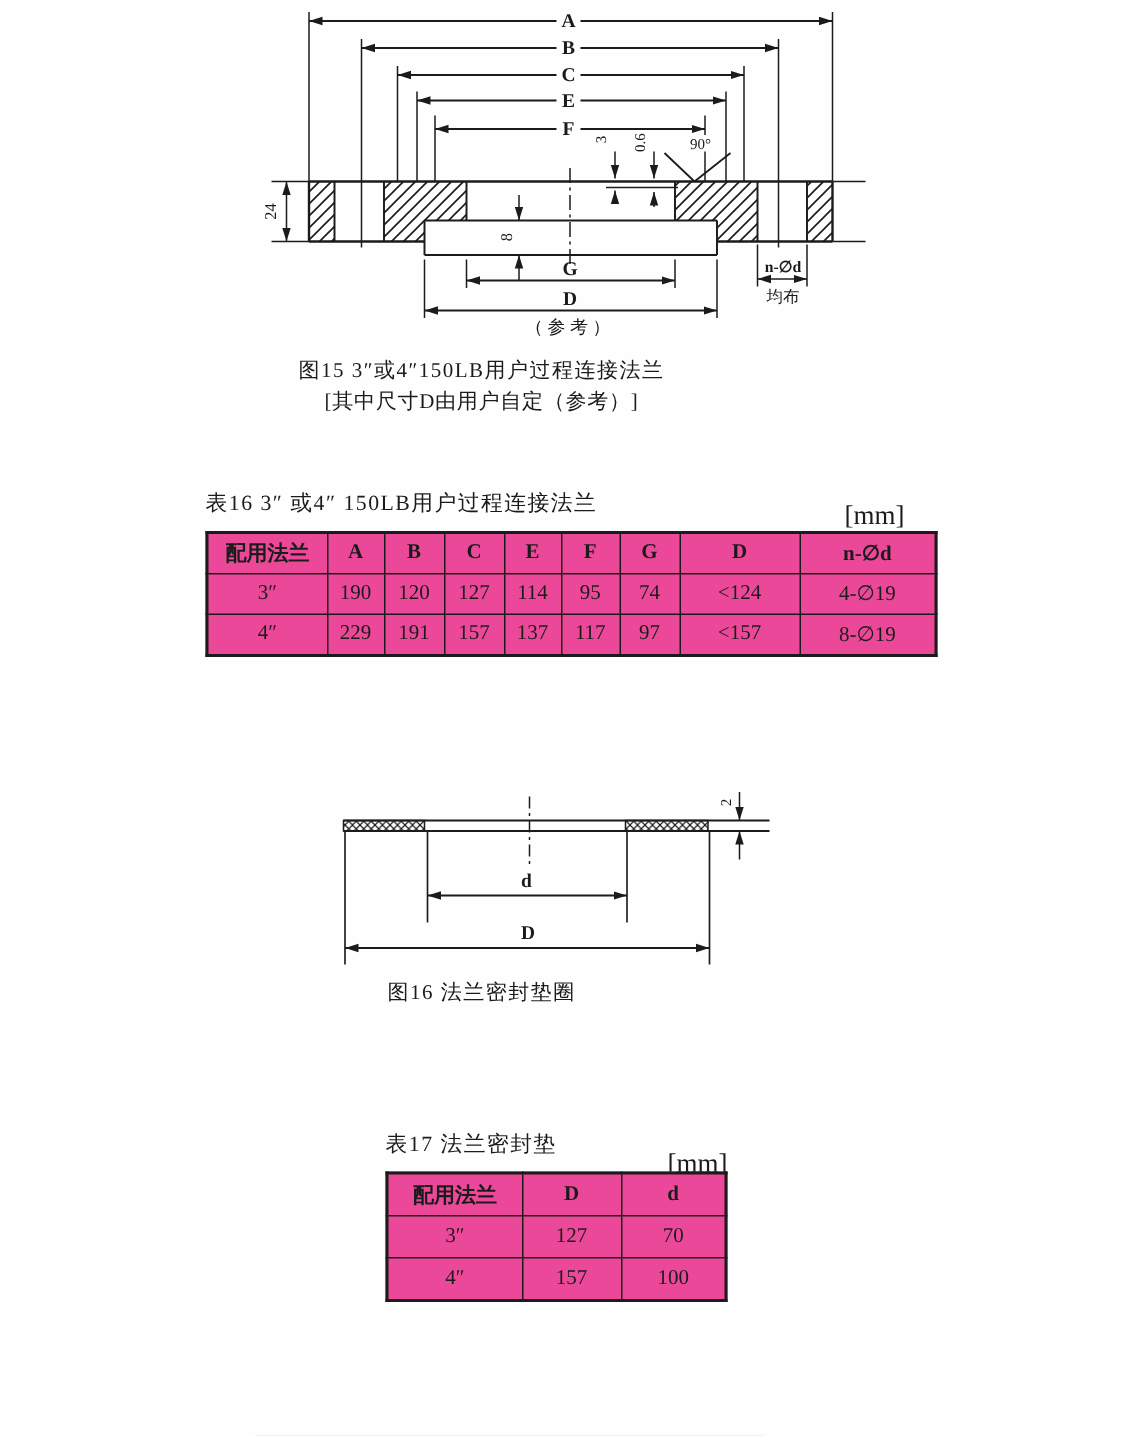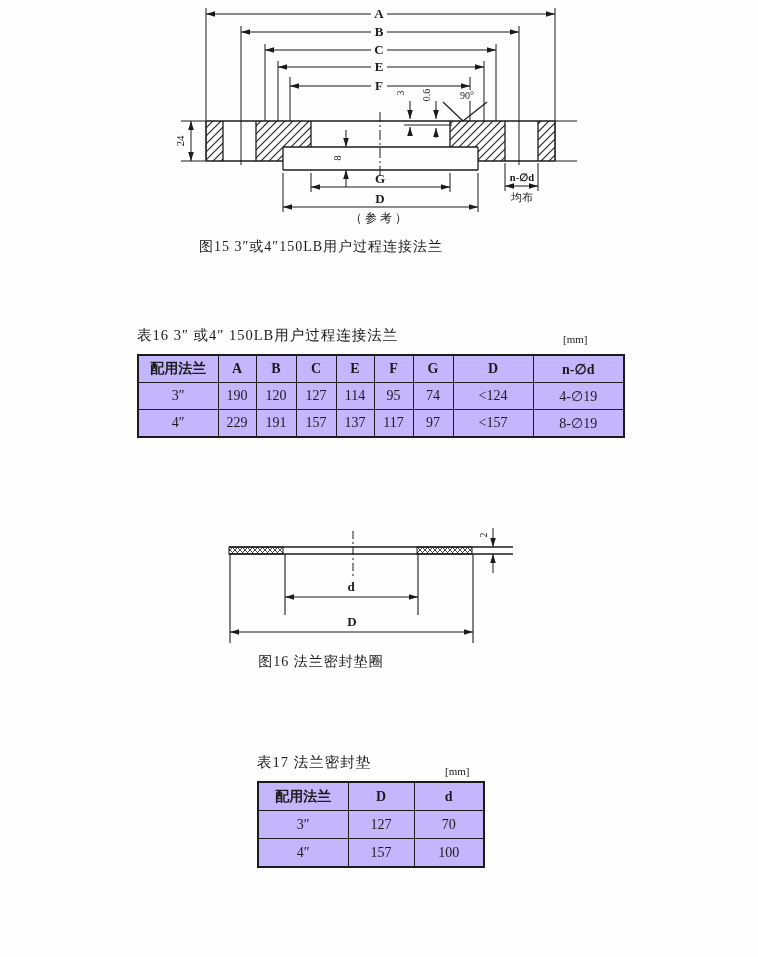--- a/index.html
+++ b/index.html
@@ -10,22 +10,22 @@
   }
   .abs{position:absolute;}
   svg text{font-family:"Liberation Serif","DejaVu Serif",serif;fill:#1b1b1b;}
   .dimL{font-size:13px;font-weight:bold;}
   .dimS{font-size:10px;}
   .dimM{font-size:11px;}
   .cap{
     width:642px;text-align:center;font-size:14px;letter-spacing:1px;
   }
   .tbl-title{text-align:left;font-size:14.5px;letter-spacing:1px;}
-  .unit{font-size:11px;font-family:Liberation Serif, serif;}
-  table{border-collapse:collapse;table-layout:fixed;background:#c4b5fd;}
+  .unit{font-size:18px;font-family:Liberation Serif, serif;}
+  table{border-collapse:collapse;table-layout:fixed;background:#ec4899;}
   table,td,th{border:1px solid #1b1b1b;}
   table{border-width:2px;}
   td,th{text-align:center;vertical-align:middle;font-size:14px;padding:0;}
   th{font-weight:bold;}
   #t16 td,#t16 th{height:26px;}
   #t17 td,#t17 th{height:27px;}
   #footer-par{
     font-size:15px;line-height:25px;text-indent:2em;text-align:justify;
   }
 </style>
@@ -168,20 +168,21 @@
     <g>
       <line x1="347" y1="163" x2="347" y2="191" stroke="#1b1b1b" stroke-width="1"></line>
       <line x1="380" y1="163" x2="380" y2="191" stroke="#1b1b1b" stroke-width="1"></line>
       <line x1="347" y1="186" x2="380" y2="186" stroke="#1b1b1b" stroke-width="1" marker-start="url(#as)" marker-end="url(#ae)"></line>
       <text x="364" y="181" text-anchor="middle" font-size="10.5" font-weight="bold">n-∅d</text>
       <text x="364" y="201" text-anchor="middle" font-size="11">均布</text>
     </g>
   </svg>
 
   <div class="abs cap" style="top:238px;left:0;">图15  3″或4″150LB用户过程连接法兰</div>
+  <div class="abs cap" style="top:259px;left:0;letter-spacing:0.5px;">[其中尺寸D由用户自定（参考）]</div>
 
   <div class="abs tbl-title" style="left:137px;top:326px;width:486px;">表16  3″ 或4″ 150LB用户过程连接法兰</div>
   <div class="abs unit" style="left:563px;top:333px;">[mm]</div>
 
   <table id="t16" class="abs" style="left:137px;top:354px;width:486px;">
     <colgroup>
       <col style="width:80px">
         <col style="width:38px">
         <col style="width:40px">
       <col style="width:40px">

